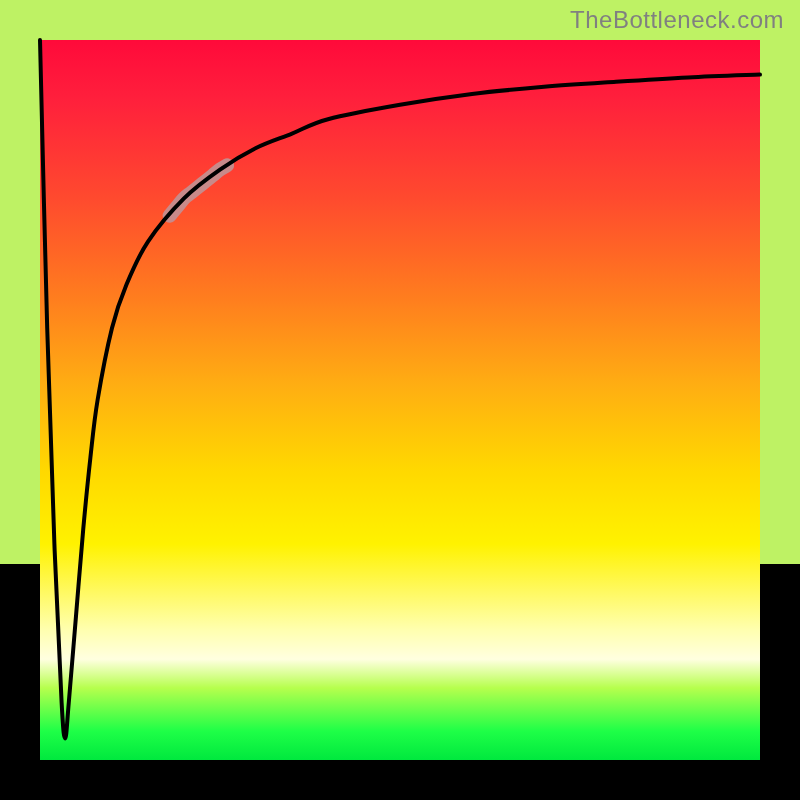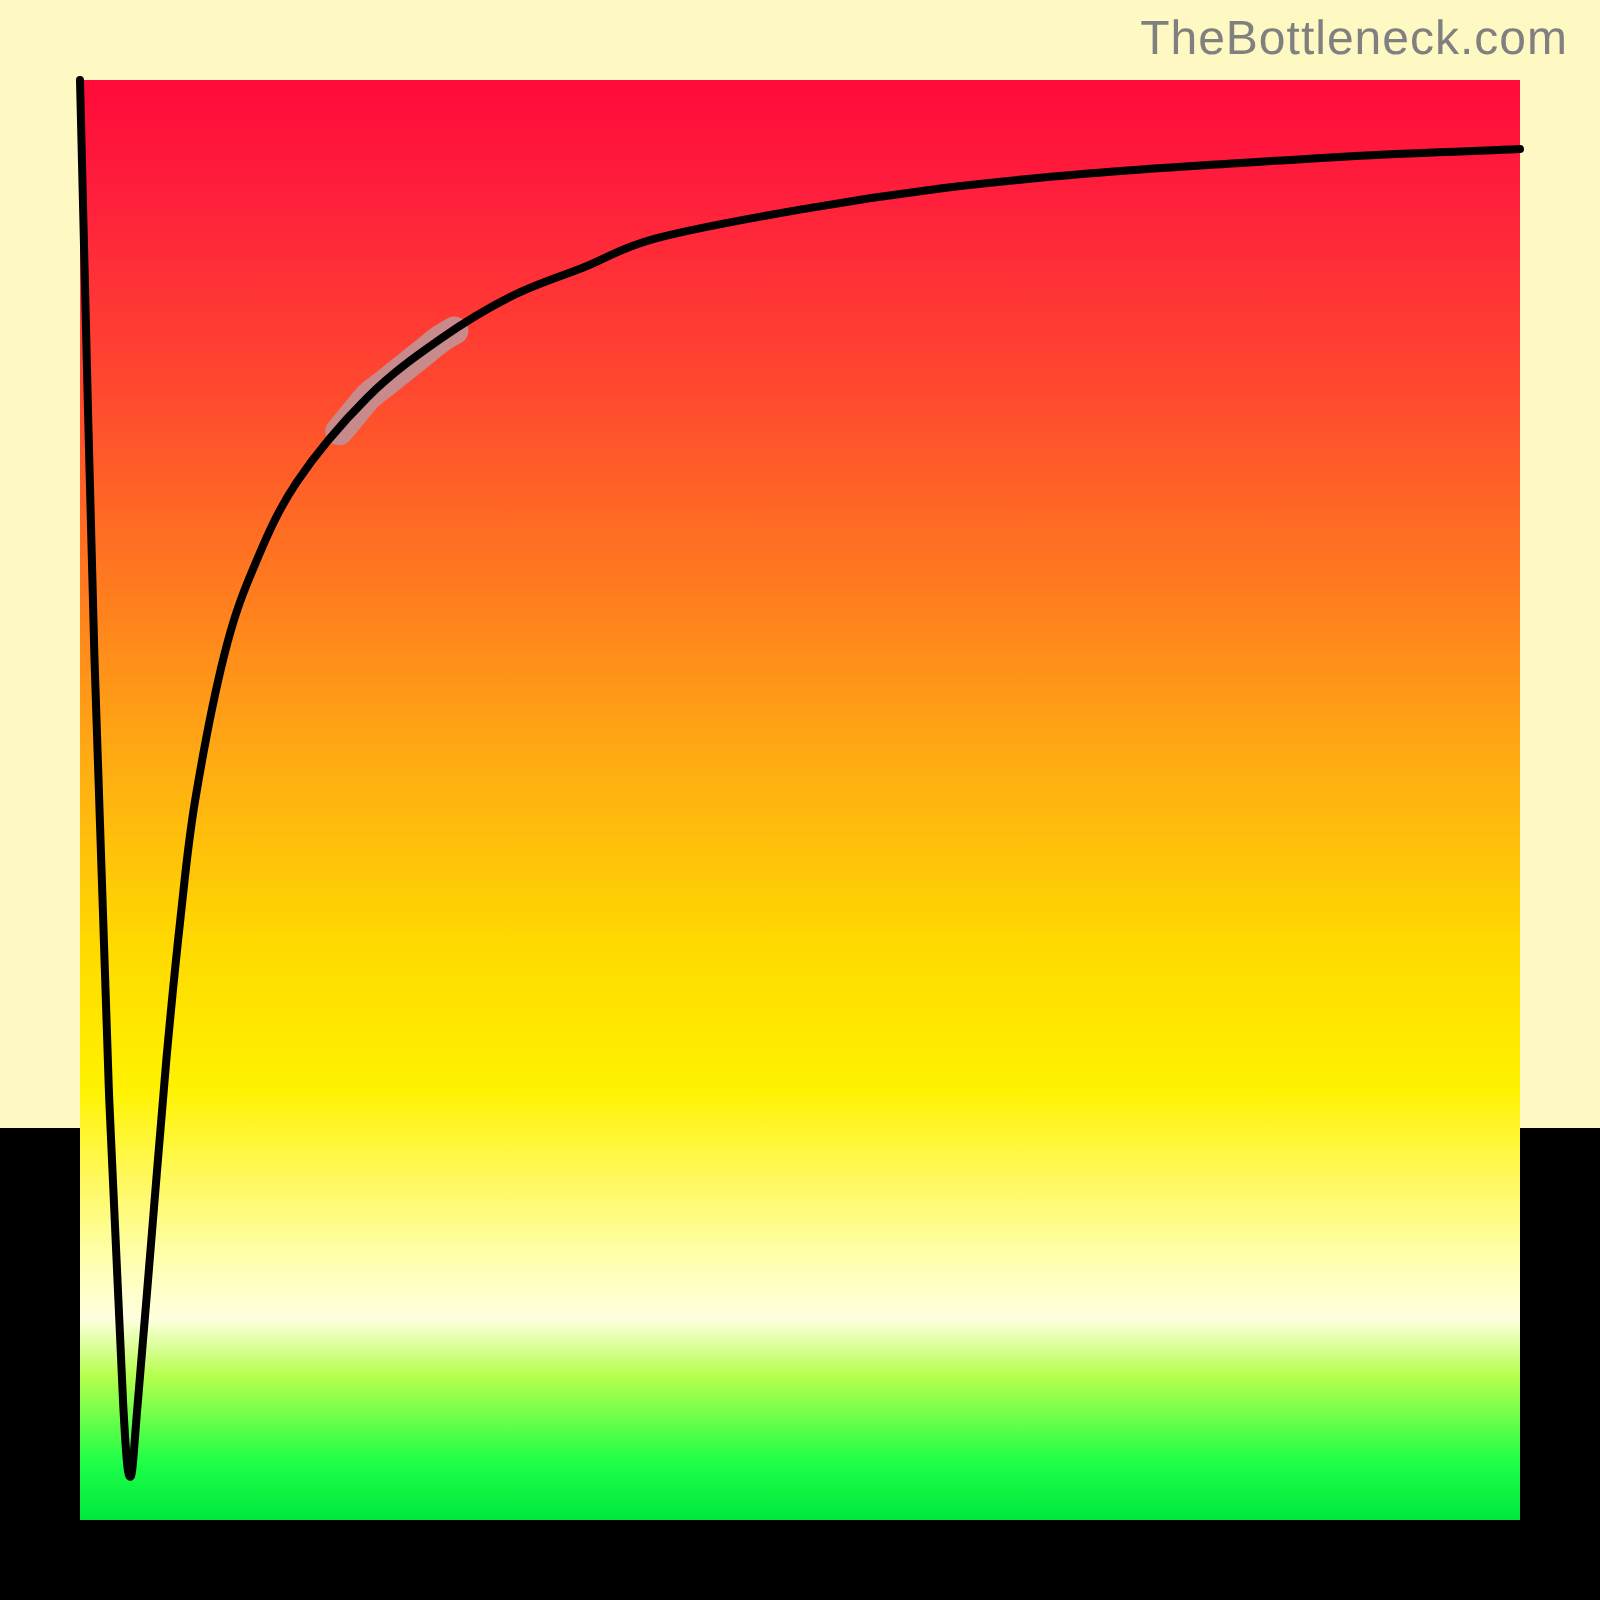--- a/index.html
+++ b/index.html
@@ -8,21 +8,21 @@
     width: 800px;
     height: 800px;
     background: #000;
     overflow: hidden;
     font-family: Arial, Helvetica, sans-serif;
   }
   .frame {
     position: relative;
     width: 800px;
     height: 564px;
-    background: #fef9c3;
+    background: #bef264;
   }
   .plot-area {
     position: absolute;
     left: 40px;
     top: 40px;
     width: 720px;
     height: 720px;
     
     background: linear-gradient(
       to bottom,

